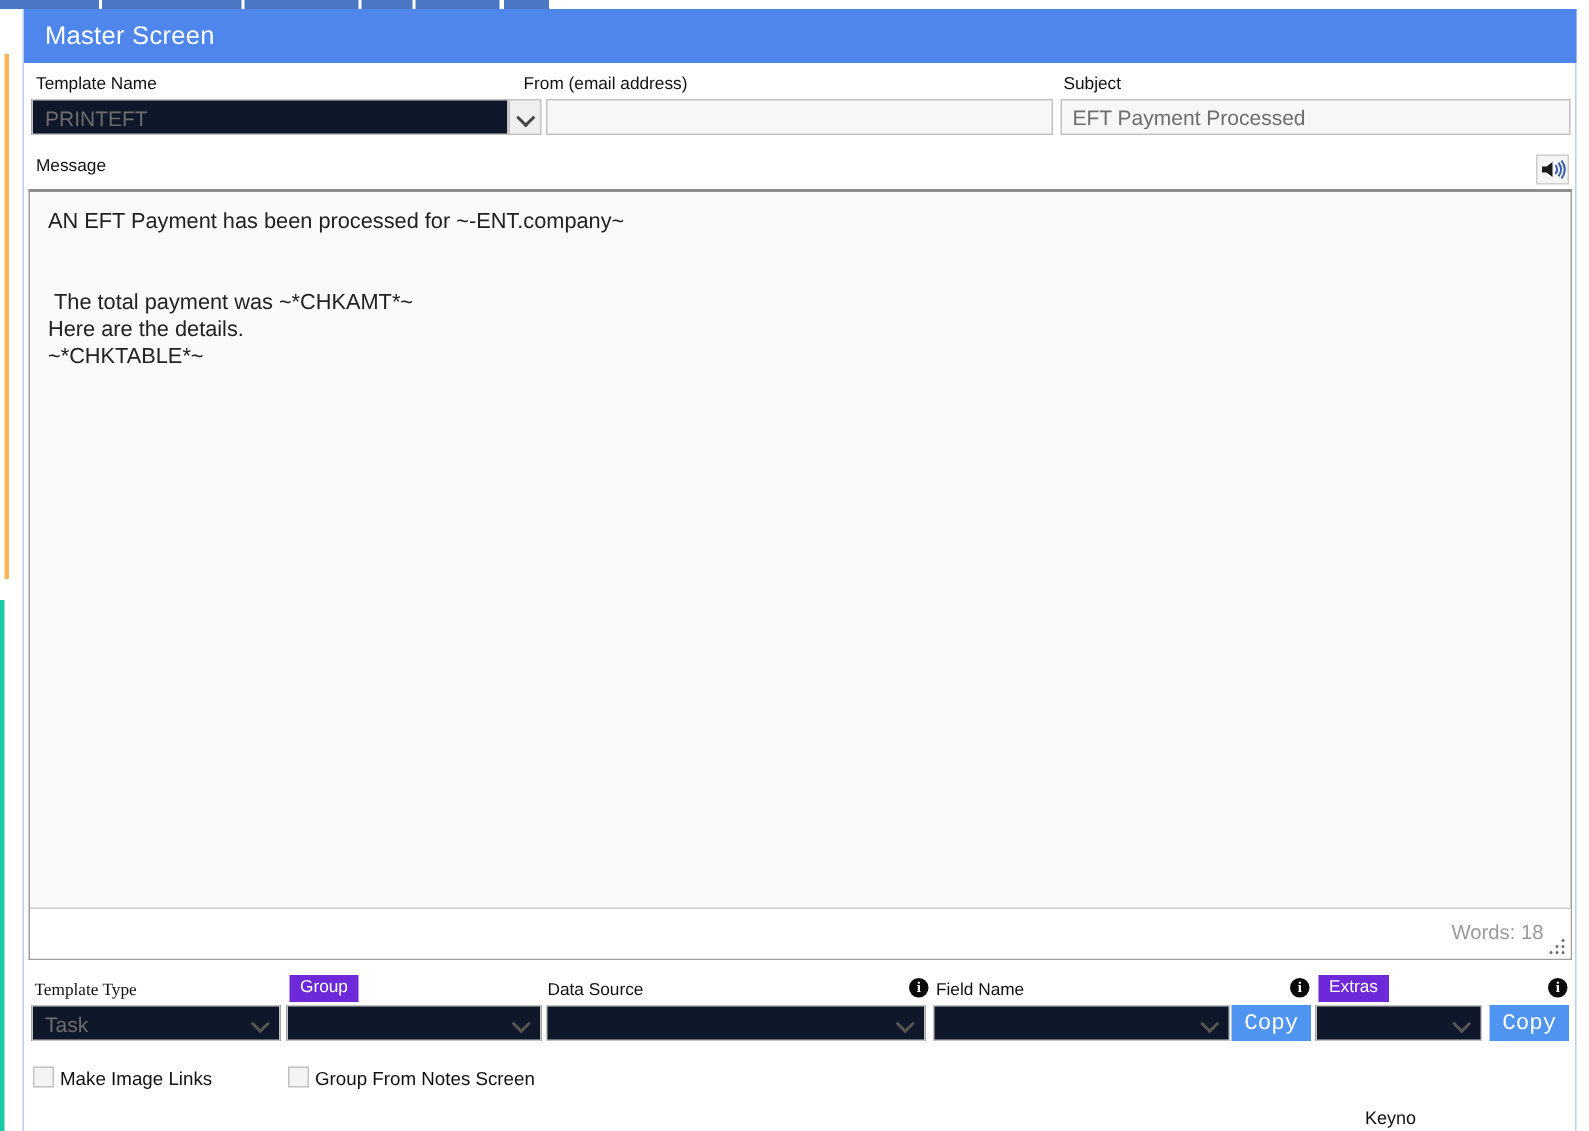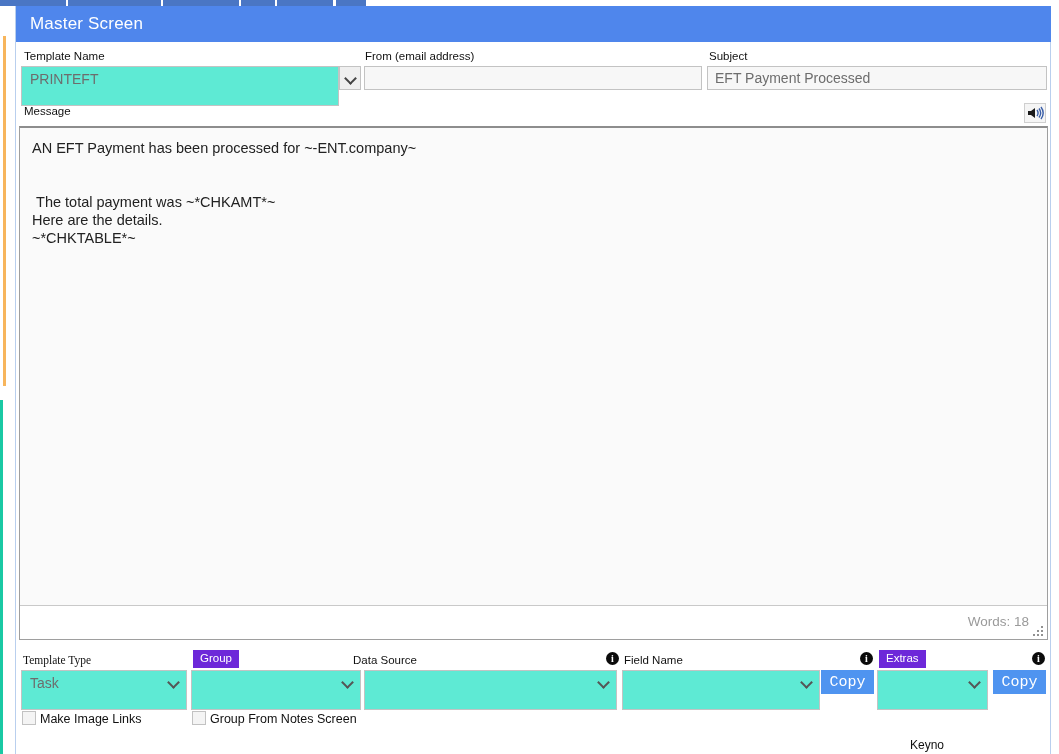--- a/index.html
+++ b/index.html
@@ -99,23 +99,23 @@
     line-height: 22px;
     height: 24px;
     font-family: "Liberation Sans", sans-serif;
     outline: none;
   }
   .txtfield::placeholder { color: #8d8d8d; }
 
   .selbox {
     position: absolute;
     box-sizing: border-box;
-    background: #5eead4;
+    background: #0f172a;
     border: 1px solid #c3c3c3;
-    height: 40px;
+    height: 24px;
     font-size: 14px;
     color: #6d6d6d;
     line-height: 22px;
     padding: 0 7px;
   }
   .selbox .seltext {
     position: absolute;
     left: 8px;
     top: 1px;
     font-size: 14px;
@@ -314,21 +314,21 @@
   <div class="titlebar">
     <span class="title">Master Screen</span>
   </div>
 
   <span class="flabel" style="left:24px; top:50px;">Template Name</span>
   <div class="selbox" style="left:21px; top:66px; width:318px;">
     <span class="seltext">PRINTEFT</span>
   </div>
   <div class="dropbtn" style="left:339px; top:66px;"></div>
 
-  <span class="flabel" style="left:365px; top:50px;">From (email address)</span>
+  <span class="flabel" style="left:349px; top:50px;">From (email address)</span>
   <input class="txtfield" style="left: 364px; top: 66px; width: 338px;" value="">
 
   <span class="flabel" style="left:709px; top:50px;">Subject</span>
   <input class="txtfield" style="left: 707px; top: 66px; width: 340px;" value="EFT Payment Processed">
 
   <span class="msg-label">Message</span>
   <div class="sound-btn">
     <svg width="18" height="16" viewBox="0 0 18 16" style="display:block;margin:1px 0 0 1px;">
       <path d="M2 6 h3 L9 3 v10 L5 10 H2 z" fill="#1a1a1a"></path>
       <path d="M11 5 q2.2 3 0 6" stroke="#3b5fa8" stroke-width="1.4" fill="none"></path>
@@ -362,21 +362,21 @@
     <span class="seltext">Task</span>
     <span class="caret"></span>
   </div>
 
   <span class="badge-purple" style="left:193px; top:650px;">Group</span>
   <div class="selbox" style="left:191px; top:670px; width:170px;">
     <span class="seltext"></span>
     <span class="caret"></span>
   </div>
 
-  <span class="flabel" style="left:353px; top:654px;">Data Source</span>
+  <span class="flabel" style="left:365px; top:654px;">Data Source</span>
   <div class="selbox" style="left:364px; top:670px; width:253px;">
     <span class="seltext"></span>
     <span class="caret"></span>
   </div>
 
   <span class="info-icon" style="left:606px; top:652px;">i</span>
   <span class="flabel" style="left:624px; top:654px;">Field Name</span>
   <div class="selbox" style="left:622px; top:670px; width:198px;">
     <span class="seltext"></span>
     <span class="caret"></span>

